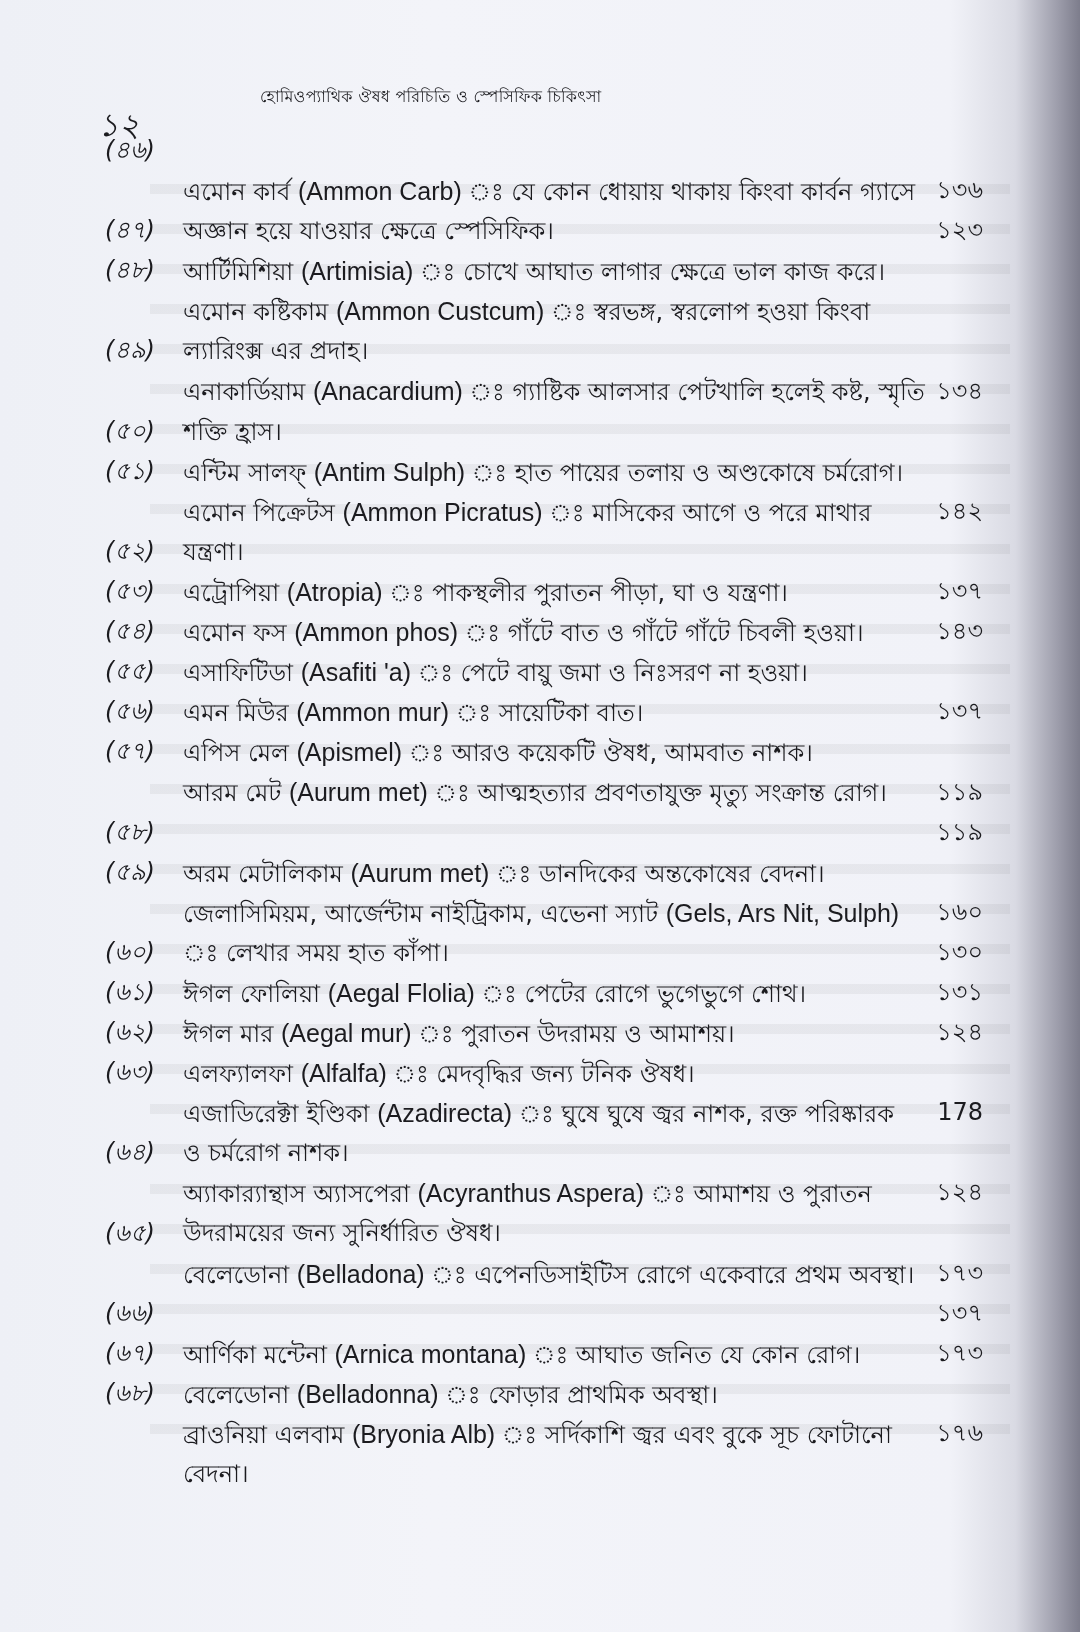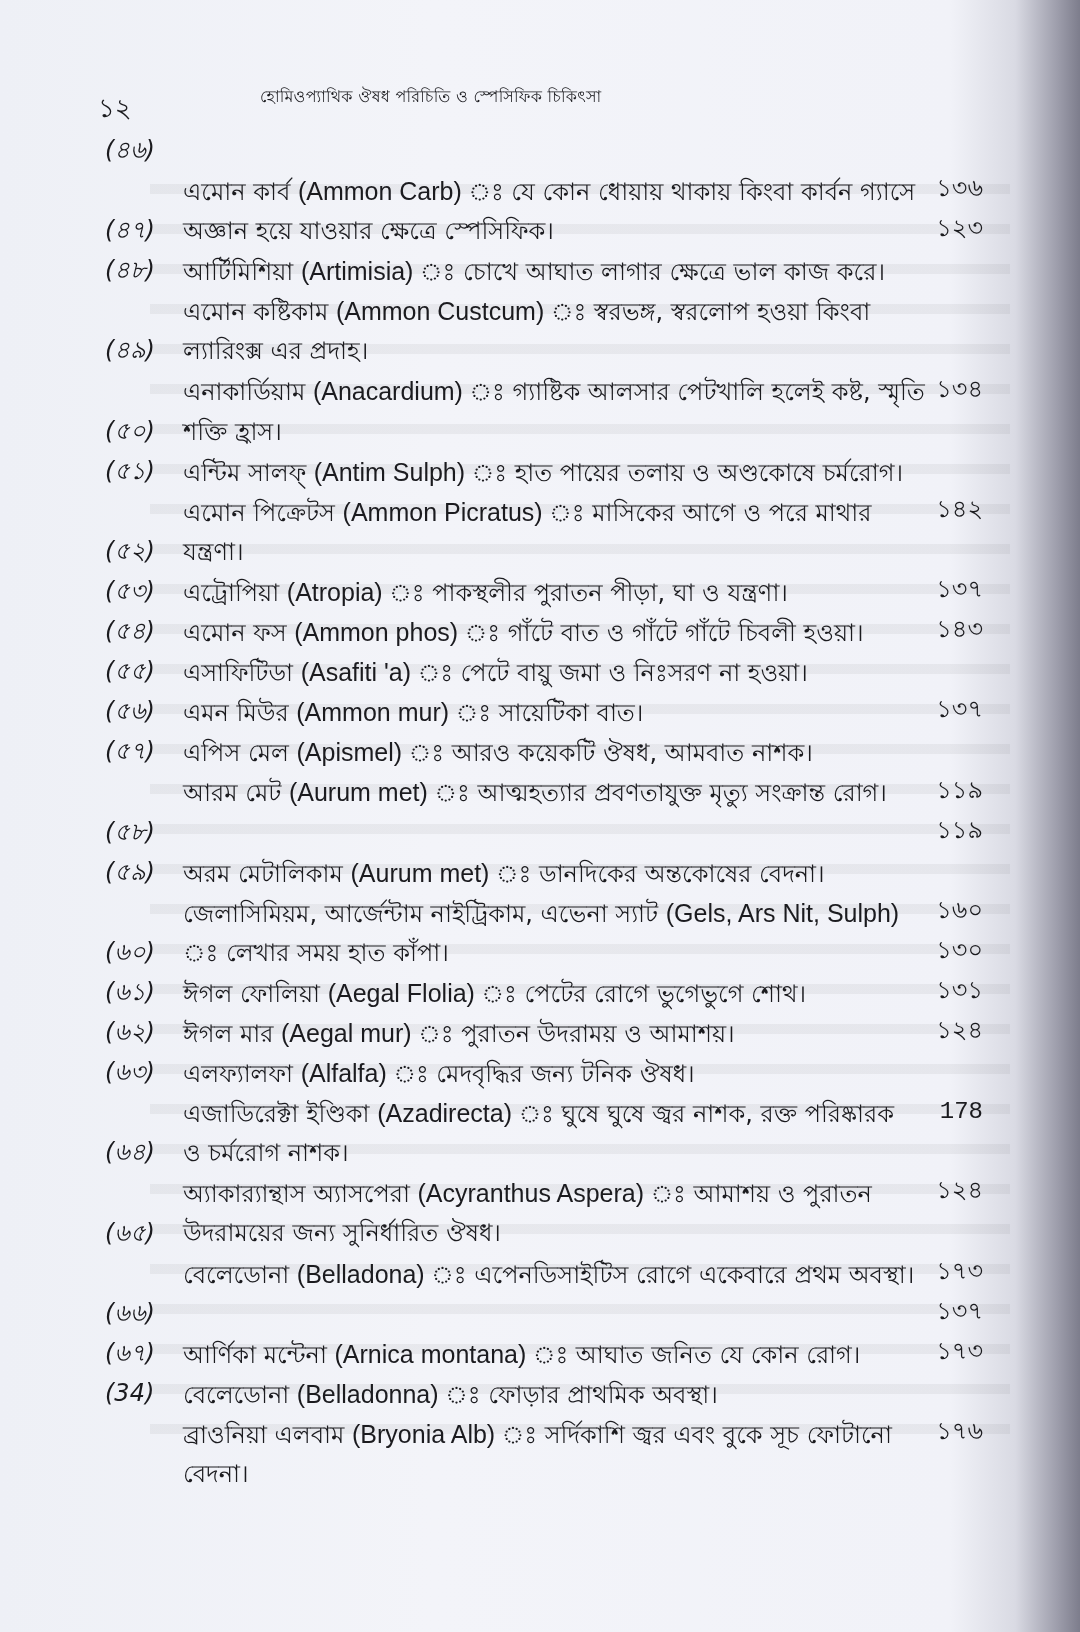--- a/index.html
+++ b/index.html
@@ -32,22 +32,23 @@
   .header {
     position: absolute;
     top: 84px;
     left: 90px;
     width: 900px;
     height: 36px;
   }
   .header .pnum {
     position: absolute;
     left: 8px;
-    top: 4px;
-    font-size: 26px;
+    top: 16px;
+    font-size: 32px;
+    font-style: italic;
   }
   .header .title {
     position: absolute;
     left: 170px;
     top: 0;
     font-size: 16px;
     letter-spacing: 0.3px;
   }
   .entries {
     position: absolute;
@@ -70,21 +71,20 @@
   }
   .txt {
     position: absolute;
     left: 78px;
     margin-top: 41px;
   }
   .cont .txt { left: 78px; }
   .ref {
     position: absolute;
     right: 12px;
-    font-family: Liberation Mono, monospace;
   }
   .lat {
     font-family: "Liberation Sans", sans-serif;
     font-size: 25px;
   }
 </style>
 </head>
 <body>
 
 <div class="page">
@@ -244,21 +244,21 @@
       <span class="ref">১৩৭</span>
     </div>
 
     <div class="line">
       <span class="num">(৬৭)</span>
       <span class="txt"><span>বেলেডোনা</span> <span class="lat">(Belladonna)</span> <span>ঃ ফোড়ার প্রাথমিক অবস্থা।</span></span>
       <span class="ref">১৭৩</span>
     </div>
 
     <div class="line">
-      <span class="num">(34)</span>
+      <span class="num">(৬৮)</span>
       <span class="txt"><span>ব্রাওনিয়া এলবাম</span> <span class="lat">(Bryonia Alb)</span> <span>ঃ সর্দিকাশি জ্বর এবং বুকে সূচ ফোটানো</span></span>
     </div>
     <div class="line cont">
       <span class="txt">বেদনা।</span>
       <span class="ref">১৭৬</span>
     </div>
 
   </div>
 </div>
 

